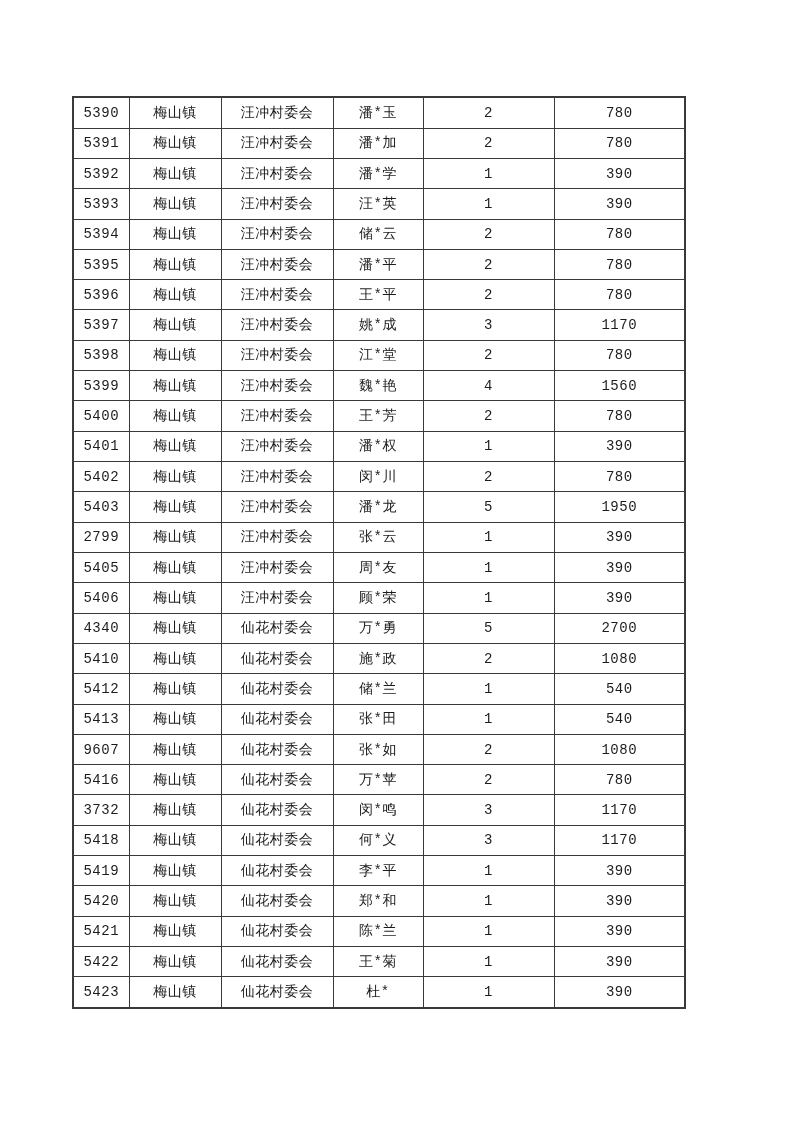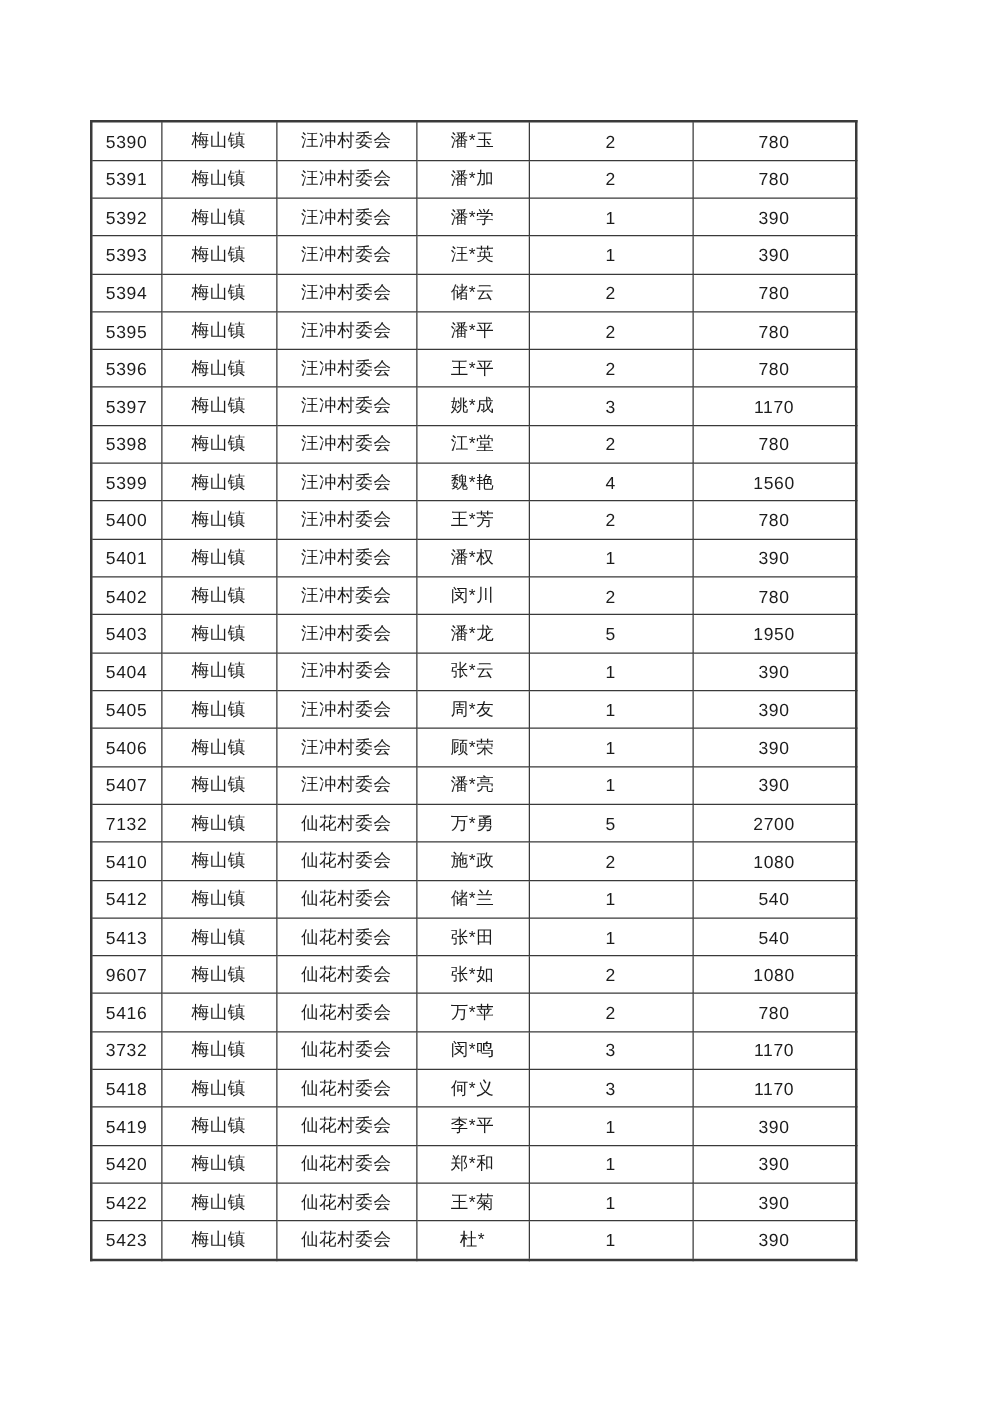--- a/index.html
+++ b/index.html
@@ -21,21 +21,21 @@
   }
   table.datatable{
     position:absolute;
     left:72px;
     top:96px;
     width:612px;
     height:913px;
     border-collapse:collapse;
     table-layout:fixed;
     border:2px solid var(--border-color);
-    font-family:Liberation Sans, sans-serif;
+    font-family:Liberation Mono, monospace;
     font-size:14px;
     color:var(--text-color);
   }
   table.datatable td{
     border:1px solid var(--border-color);
     text-align:center;
     vertical-align:middle;
     padding:0;
     overflow:hidden;
     white-space:nowrap;
@@ -163,21 +163,21 @@
         </tr>
         <tr>
           <td>5403</td>
           <td>梅山镇</td>
           <td>汪冲村委会</td>
           <td>潘*龙</td>
           <td>5</td>
           <td>1950</td>
         </tr>
         <tr>
-          <td>5404</td>
+          <td>2799</td>
           <td>梅山镇</td>
           <td>汪冲村委会</td>
           <td>张*云</td>
           <td>1</td>
           <td>390</td>
         </tr>
         <tr>
           <td>5405</td>
           <td>梅山镇</td>
           <td>汪冲村委会</td>
@@ -187,29 +187,21 @@
         </tr>
         <tr>
           <td>5406</td>
           <td>梅山镇</td>
           <td>汪冲村委会</td>
           <td>顾*荣</td>
           <td>1</td>
           <td>390</td>
         </tr>
         <tr>
-          <td>5407</td>
-          <td>梅山镇</td>
-          <td>汪冲村委会</td>
-          <td>潘*亮</td>
-          <td>1</td>
-          <td>390</td>
-        </tr>
-        <tr>
-          <td>7132</td>
+          <td>4340</td>
           <td>梅山镇</td>
           <td>仙花村委会</td>
           <td>万*勇</td>
           <td>5</td>
           <td>2700</td>
         </tr>
         <tr>
           <td>5410</td>
           <td>梅山镇</td>
           <td>仙花村委会</td>
@@ -271,20 +263,28 @@
           <td>仙花村委会</td>
           <td>李*平</td>
           <td>1</td>
           <td>390</td>
         </tr>
         <tr>
           <td>5420</td>
           <td>梅山镇</td>
           <td>仙花村委会</td>
           <td>郑*和</td>
+          <td>1</td>
+          <td>390</td>
+        </tr>
+        <tr>
+          <td>5421</td>
+          <td>梅山镇</td>
+          <td>仙花村委会</td>
+          <td>陈*兰</td>
           <td>1</td>
           <td>390</td>
         </tr>
         <tr>
           <td>5422</td>
           <td>梅山镇</td>
           <td>仙花村委会</td>
           <td>王*菊</td>
           <td>1</td>
           <td>390</td>

